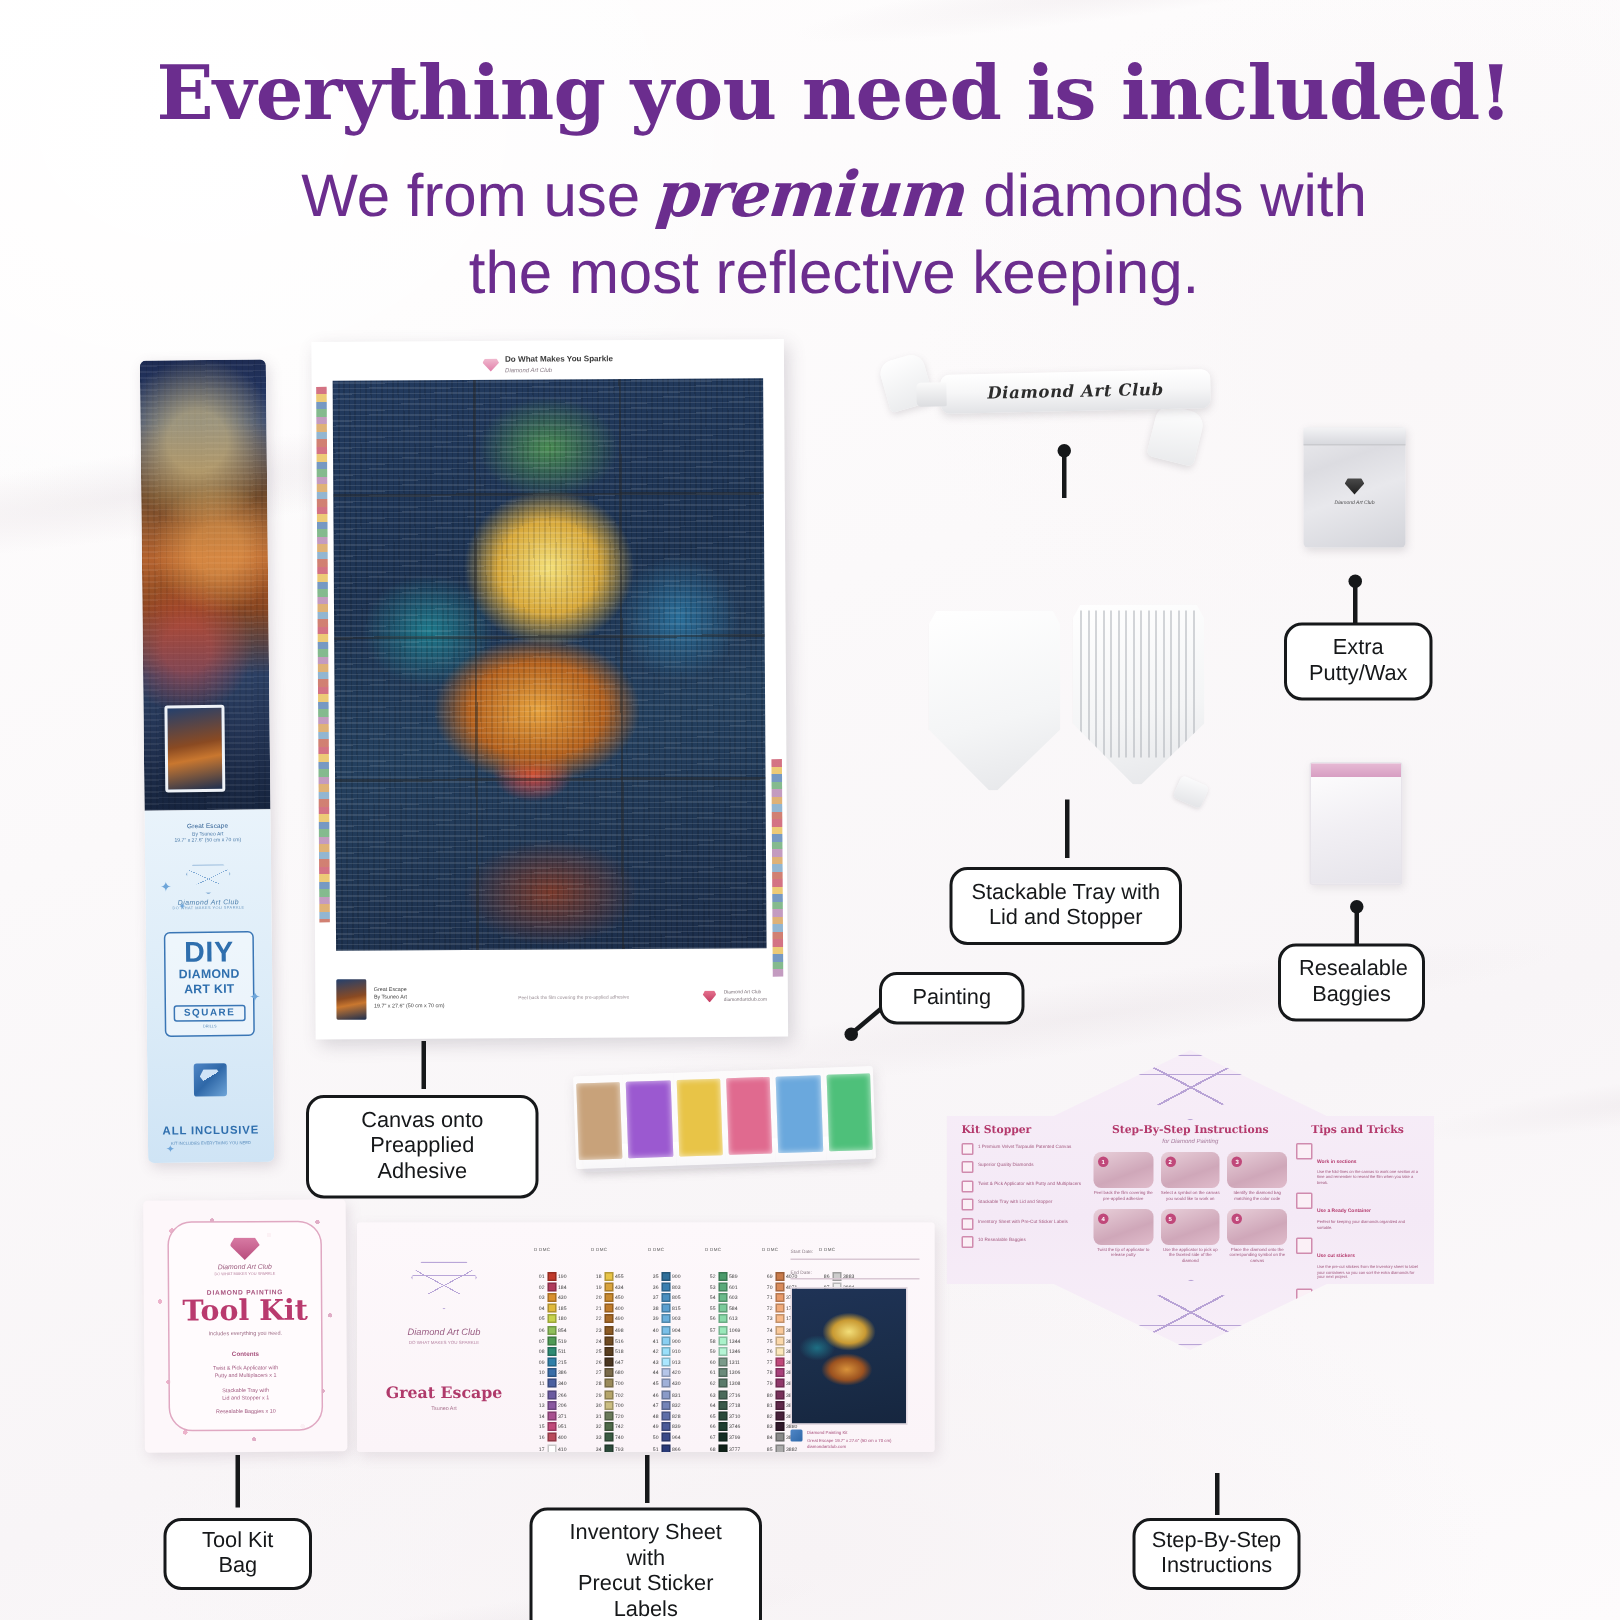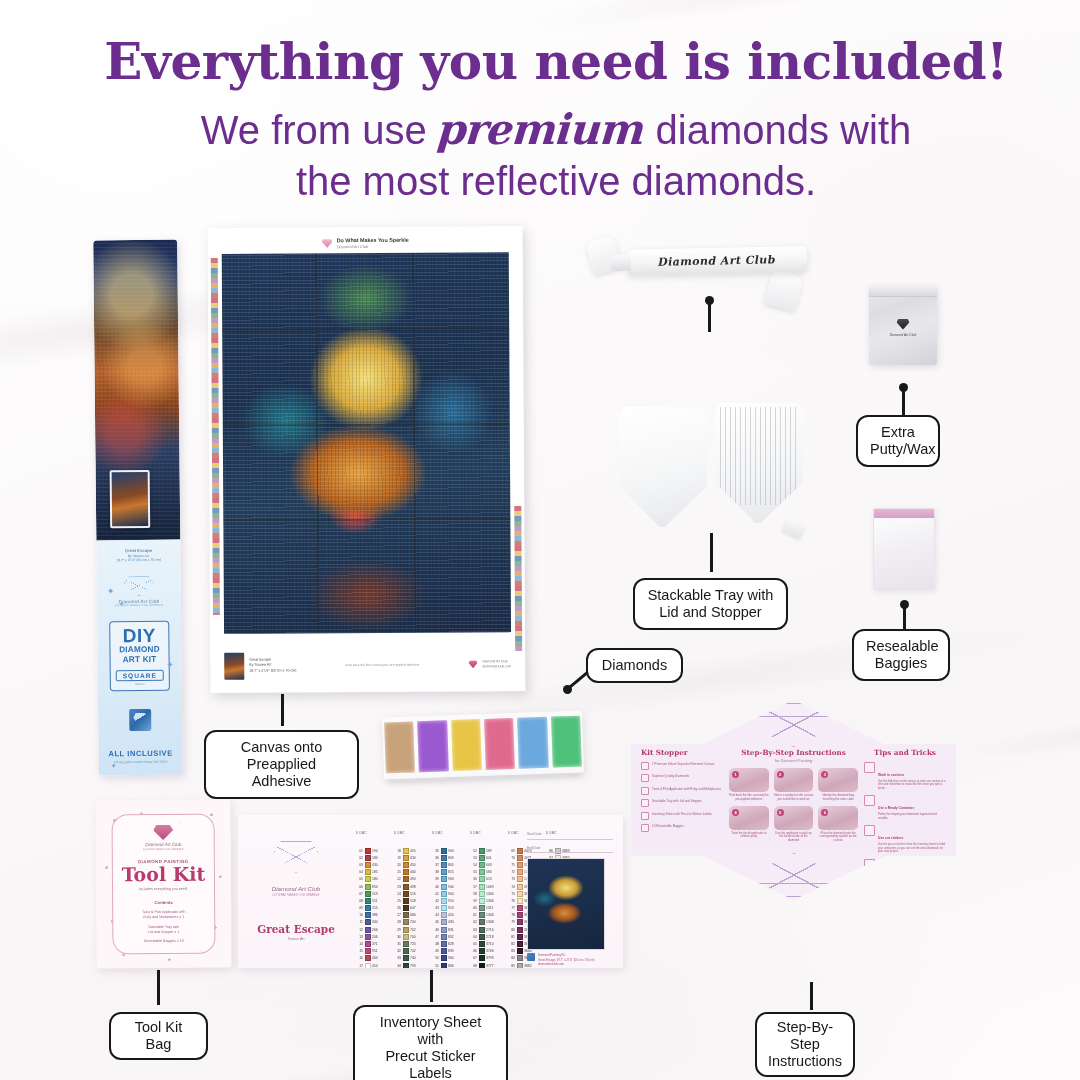--- a/index.html
+++ b/index.html
@@ -484,21 +484,21 @@
 <body>
 
 <div class="bg-marble"></div>
 
 <div class="stage">
 
   <div class="head-wrap">
     <div class="h1">Everything you need is included!</div>
     <div class="h2">
       <span>We from use </span><span class="script">premium</span><span> diamonds with</span><br>
-      <span>the most reflective diamonds.</span>
+      <span>the most reflective keeping.</span>
     </div>
   </div>
 
   <div class="diy-box">
     <div class="diy-art"></div>
     <div class="diy-thumb"></div>
     <div class="diy-panel">
       <div class="diy-name">Great Escape</div>
       <div class="diy-sub">By Tsuneo Art</div>
       <div class="diy-sub">19.7" x 27.6" (50 cm x 70 cm)</div>
@@ -1200,44 +1200,44 @@
       </div>
 
     </div>
   </div>
 
   <div class="leader-dot" style="left:689px;top:296px;"></div>
   <div class="leader" style="left:692px;top:300px;height:32px;"></div>
 
   <div class="leader-dot" style="left:883px;top:383px;"></div>
   <div class="leader" style="left:886px;top:387px;height:29px;"></div>
-  <div class="callout" style="left:840px;top:415px;width:84px;">Extra
+  <div class="callout" style="left:840px;top:415px;width:99px;">Extra
 Putty/Wax</div>
 
   <div class="leader" style="left:694px;top:533px;height:39px;"></div>
   <div class="callout" style="left:617px;top:578px;width:155px;">Stackable Tray with
 Lid and Stopper</div>
 
   <div class="leader-dot" style="left:884px;top:600px;"></div>
   <div class="leader" style="left:887px;top:604px;height:26px;"></div>
   <div class="callout" style="left:836px;top:629px;width:98px;">Resealable
 Baggies</div>
 
   <div class="leader-dot" style="left:547px;top:685px;"></div>
   <div class="leader-diag" style="left:551px;top:688px;width:32px;transform:rotate(-40deg);"></div>
-  <div class="callout" style="left:570px;top:648px;width:97px;">Diamonds</div>
+  <div class="callout" style="left:570px;top:648px;width:97px;">Painting</div>
 
   <div class="leader" style="left:265px;top:694px;height:32px;"></div>
   <div class="callout" style="left:188px;top:730px;width:155px;">Canvas onto
 Preapplied Adhesive</div>
 
   <div class="leader" style="left:141px;top:970px;height:35px;"></div>
   <div class="callout" style="left:93px;top:1012px;width:99px;padding:5px 10px;">Tool Kit Bag</div>
 
   <div class="leader" style="left:414px;top:970px;height:32px;"></div>
   <div class="callout" style="left:337px;top:1005px;width:155px;">Inventory Sheet with
 Precut Sticker Labels</div>
 
   <div class="leader" style="left:794px;top:982px;height:28px;"></div>
-  <div class="callout" style="left:739px;top:1012px;width:100px;padding:5px 10px;">Step-By-Step
+  <div class="callout" style="left:739px;top:1012px;width:112px;padding:5px 10px;">Step-By-Step
 Instructions</div>
 
 </div>
 
 </body></html>

